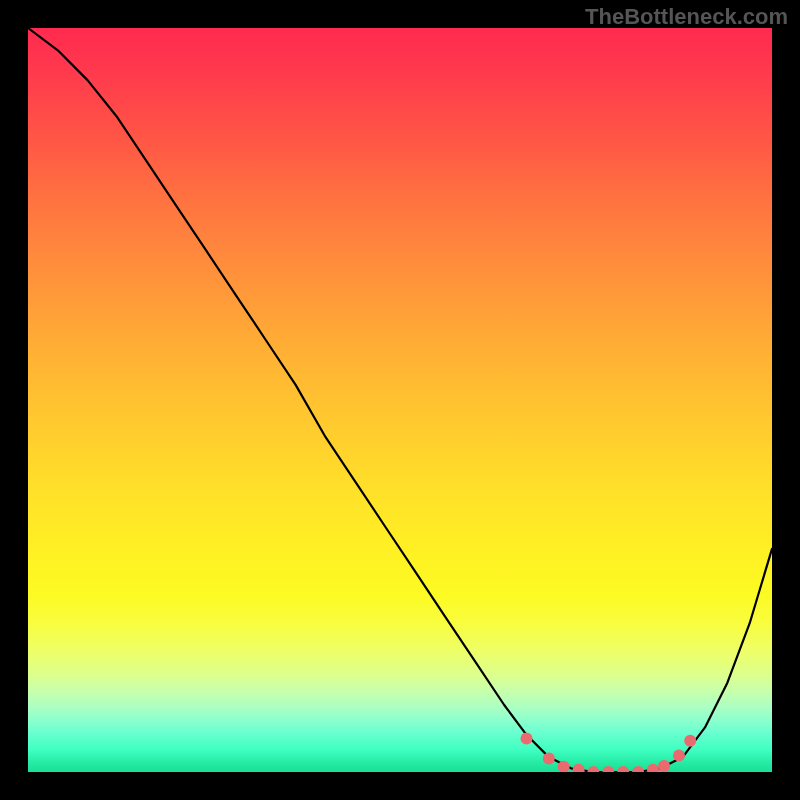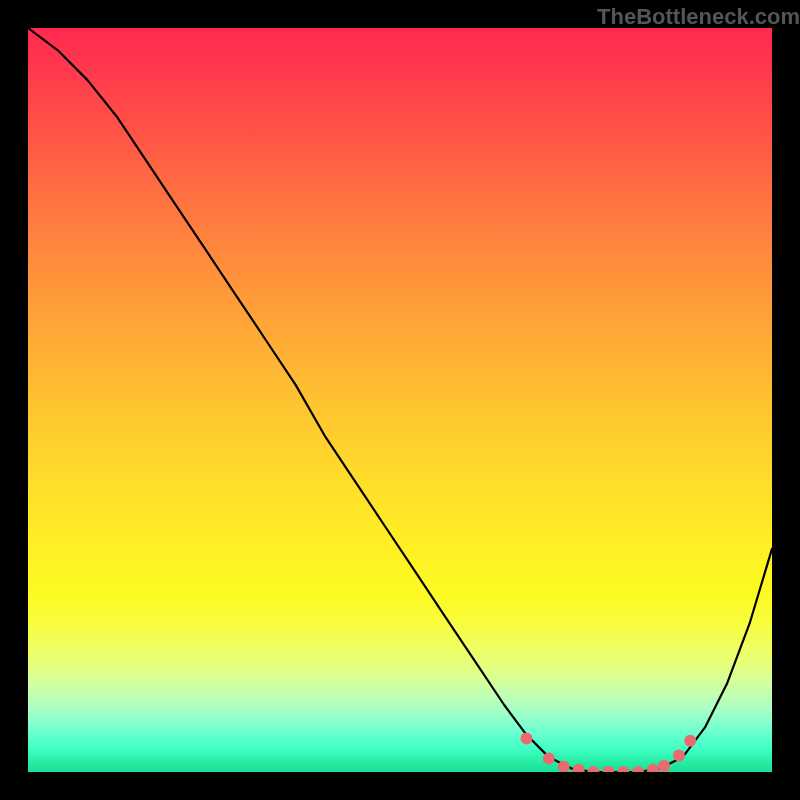--- a/index.html
+++ b/index.html
@@ -6,21 +6,21 @@
   body {
     width: 800px;
     height: 800px;
     background: #000;
     position: relative;
     font-family: Arial, sans-serif;
   }
   .watermark {
     position: absolute;
     top: 4px;
-    right: 0;
+    right: 12px;
     color: #555;
     font-size: 22px;
     font-weight: bold;
     z-index: 10;
     text-align: right;
   }
   .plot-area {
     position: absolute;
     left: 28px;
     top: 28px;

